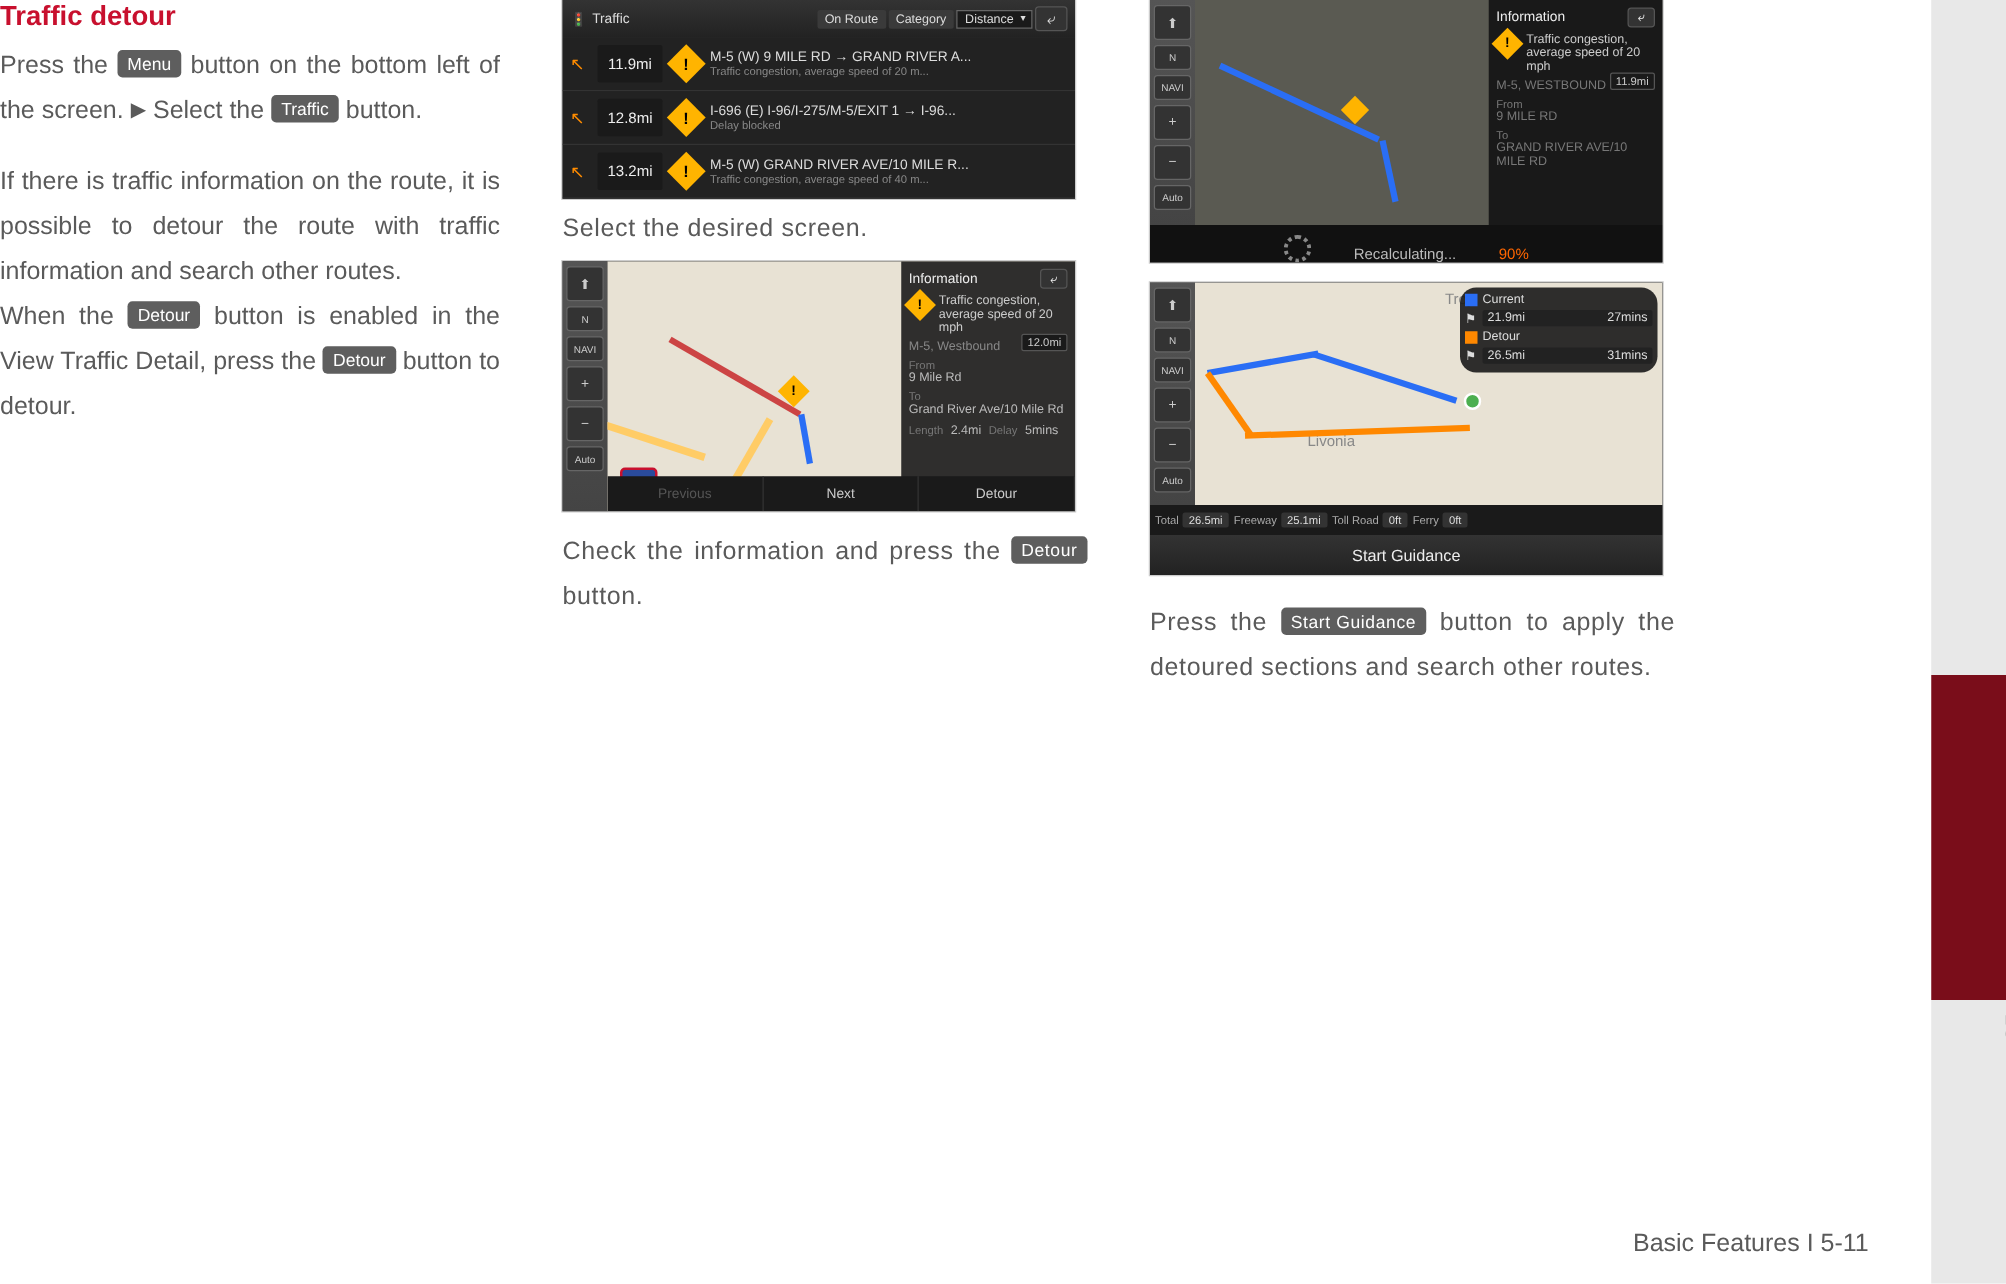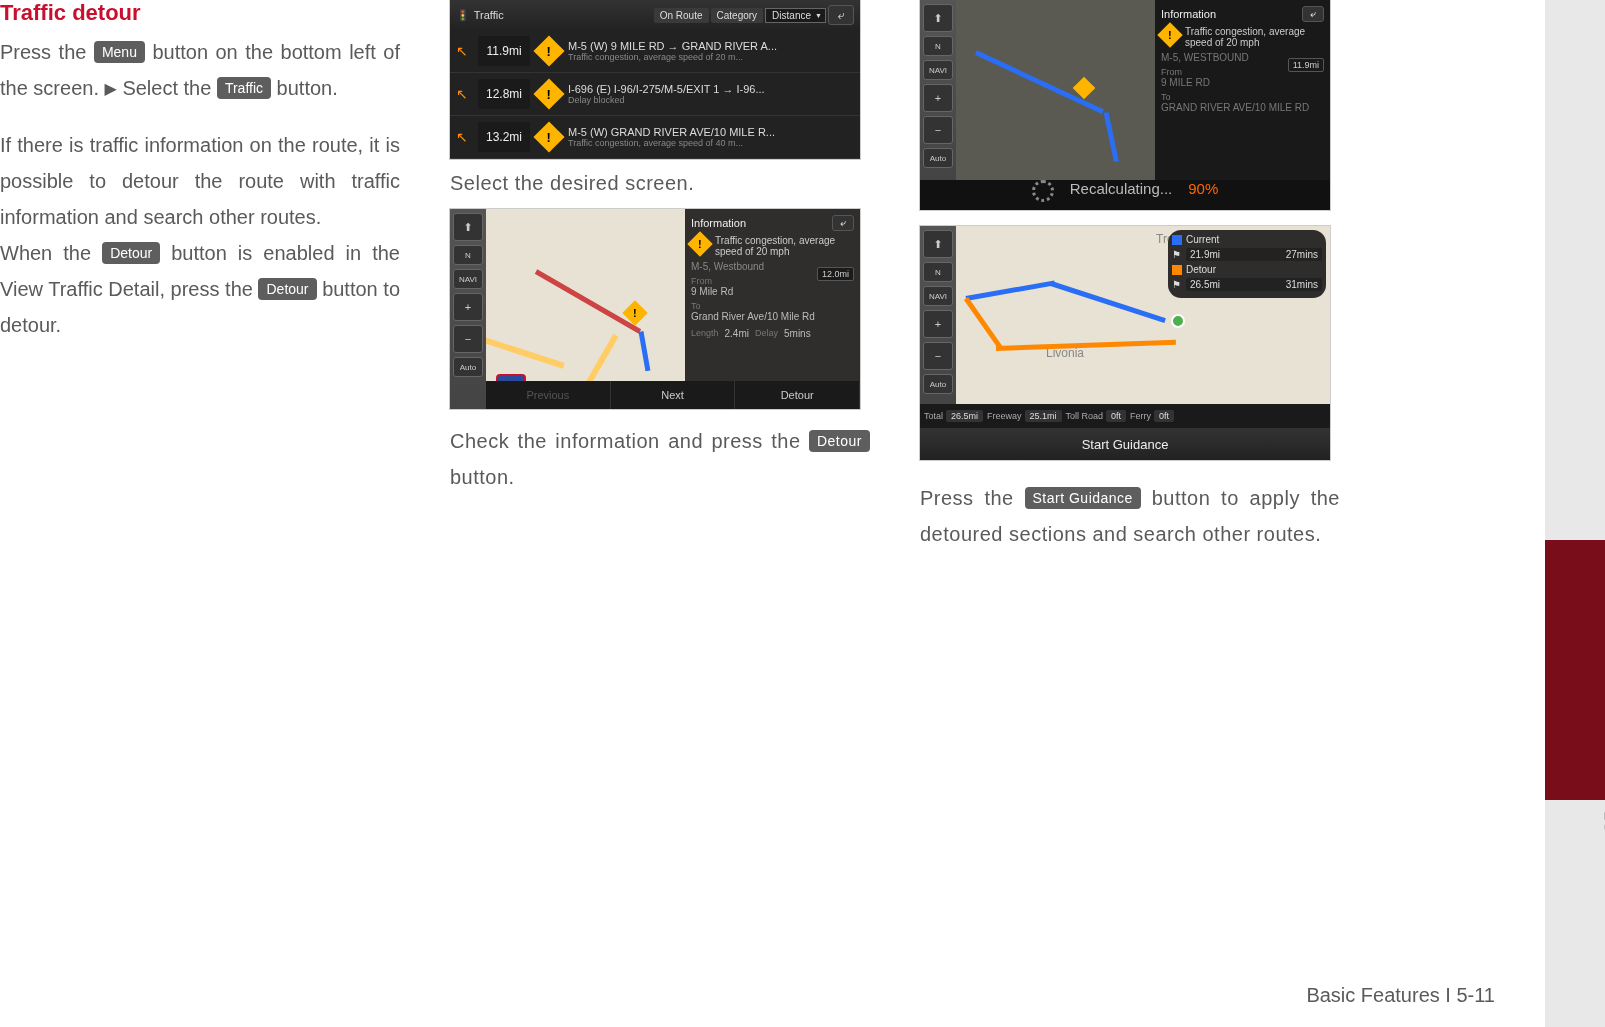--- a/index.html
+++ b/index.html
@@ -221,21 +221,21 @@
     flex: 1;
     background: #e8e2d4;
     position: relative;
     overflow:hidden;
   }
   .map-canvas.dark { background: #5a5a52; }
   .info-panel {
     position: absolute;
     right: 0;
     top: 0;
-    width: 175px;
+    width: 139px;
     background: rgba(30,30,30,0.92);
     color: #ccc;
     font-size: 10px;
     padding: 6px;
     height: 100%;
     box-sizing:border-box;
   }
   .info-panel .hdr { display:flex; justify-content:space-between; align-items:center; font-size:11px; color:#eee; margin-bottom:4px;}
   .info-panel .warn2 {
     width: 18px; height:18px; background:#ffb400; transform:rotate(45deg);
@@ -264,22 +264,22 @@
   }
   .highway{
     position:absolute; background:#ffcc66; height:6px;
   }
   .shield{
     position:absolute; width:26px; height:26px; background:#2a4b9c; border:2px solid #c8102e;
     border-radius:4px 4px 8px 8px; color:#fff; font-size:9px; font-weight:bold;
     display:flex; align-items:center; justify-content:center;
   }
   .recalc-bar{
-    height:30px; background:#111; display:flex; align-items:flex-start; justify-content:center;
-    gap:16px; color:#bbb; font-size:15px;
+    height:30px; background:#111; display:flex; align-items:flex-end; justify-content:center;
+    gap:34px; color:#bbb; font-size:12px;
   }
   .recalc-bar .pct{ color:#ff6600; }
   .spinner{
     width:16px;height:16px;border:3px dotted #888; border-radius:50%;
   }
   .comp-panel{
     position:absolute; right:4px; top:4px; width:150px;
     background: rgba(25,25,25,0.9); border-radius:13px; padding:4px;
     font-size:10px; color:#ddd;
   }

